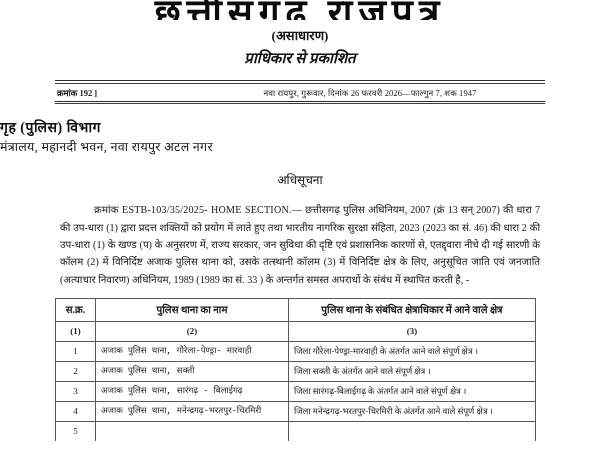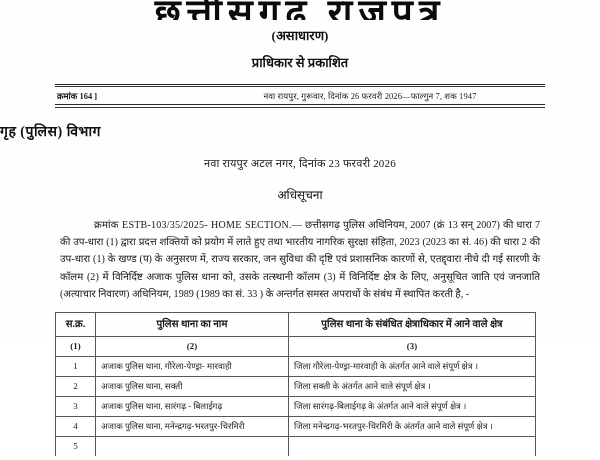--- a/index.html
+++ b/index.html
@@ -42,25 +42,26 @@
     white-space: nowrap;
   }
   .gazette-sub {
     font-size: 13px;
     font-weight: bold;
     margin-top: 8px;
     line-height: 1.25;
     color: #111;
   }
   .gazette-pub {
-    font-size: 13px;
-    font-weight: bold;
-    margin-top: 11px;
+    font-size: 15px;
+    font-weight: bold;
+    margin-top: 5px;
     line-height: 1.25;
     color: #111;
+    font-style: italic;
   }
 
   
   .rule-block {
     margin: 12px 55px 0 55px;
   }
   .rule-thick {
     border-top: 1.6px solid #2b2b2b;
     margin-bottom: 1.6px;
   }
@@ -169,20 +170,21 @@
   }
   td.colnum {
     text-align: center;
     font-weight: bold;
     font-size: 8.8px;
     padding: 2px 4px;
   }
   td.name {
     text-align: justify;
     text-justify: inter-word;
+    font-family: Liberation Mono, monospace;
   }
   td.area {
     text-align: left;
   }
   tr.clipped td {
     border-bottom: none;
     height: 8px;
     overflow: hidden;
   }
 </style>
@@ -194,32 +196,32 @@
   <div class="masthead">
     <div class="gazette-title">छत्तीसगढ़ राजपत्र</div>
     <div class="gazette-sub">(असाधारण)</div>
     <div class="gazette-pub">प्राधिकार से प्रकाशित</div>
   </div>
 
   <div class="rule-block">
     <div class="rule-thick"></div>
     <div class="rule-thin"></div>
     <div class="serial-row">
-      <span class="serial-left">क्रमांक 164 ]</span>
+      <span class="serial-left">क्रमांक 192 ]</span>
       <span class="serial-center">नवा रायपुर, गुरूवार, दिनांक 26 फरवरी 2026—फाल्गुन 7, शक 1947</span>
     </div>
     <div class="rule-thick"></div>
     <div class="rule-thin"></div>
   </div>
 
   <div class="dept">
     <div class="dept-name">गृह (पुलिस) विभाग</div>
-  </div>
-
-  <div class="place-date">नवा रायपुर अटल नगर, दिनांक 23 फरवरी 2026</div>
+    <div class="dept-addr">मंत्रालय, महानदी भवन, नवा रायपुर अटल नगर</div>
+  </div>
+
   <div class="notif-word">अधिसूचना</div>
 
   <div class="body-para">
     <span class="indent"></span><span class="mono-ref">क्रमांक ESTB-103/35/2025- HOME SECTION.—</span> <span>छत्तीसगढ़ पुलिस अधिनियम, 2007 (क्रं 13 सन् 2007) की धारा 7 की उप-धारा (1) द्वारा प्रदत्त शक्तियों को प्रयोग में लाते हुए तथा भारतीय नागरिक सुरक्षा संहिता, 2023 (2023 का सं. 46) की धारा 2 की उप-धारा (1) के खण्ड (प) के अनुसरण में, राज्य सरकार, जन सुविधा की दृष्टि एवं प्रशासनिक कारणों से, एतद्द्वारा नीचे दी गई सारणी के कॉलम (2) में विनिर्दिष्ट अजाक पुलिस थाना को, उसके तत्स्थानी कॉलम (3) में विनिर्दिष्ट क्षेत्र के लिए, अनुसूचित जाति एवं जनजाति (अत्याचार निवारण) अधिनियम, 1989 (1989 का सं. 33 ) के अन्तर्गत समस्त अपराधों के संबंध में स्थापित करती है, -</span>
   </div>
 
   <div class="tbl-wrap">
     <table class="gz">
       <colgroup>
         <col class="c1">

